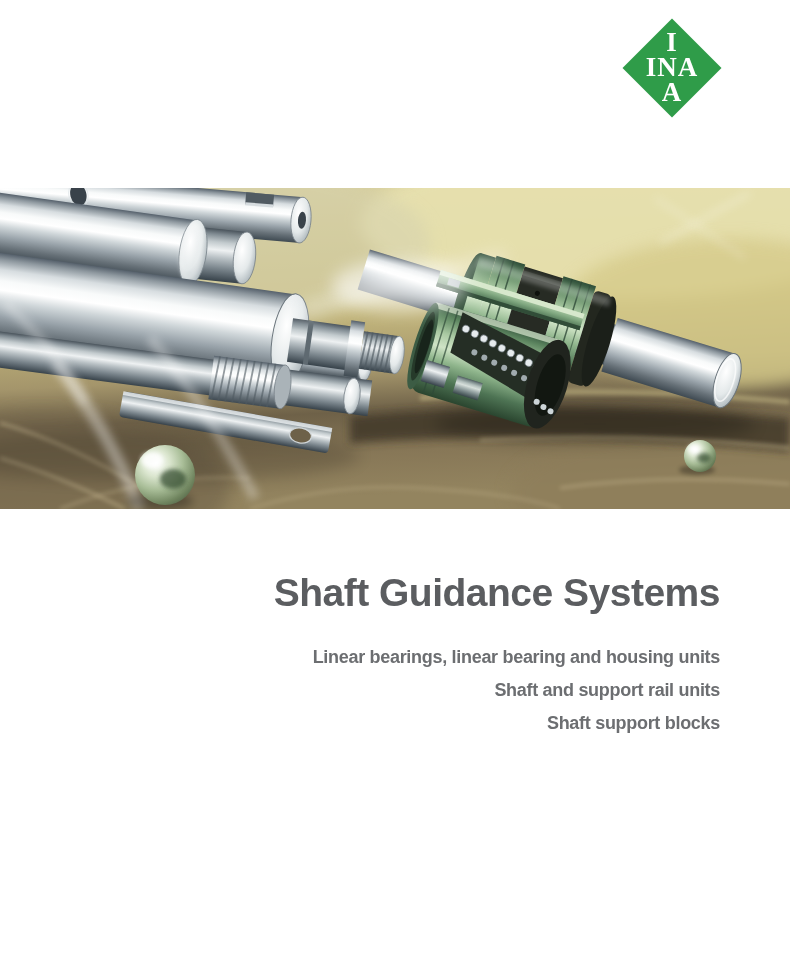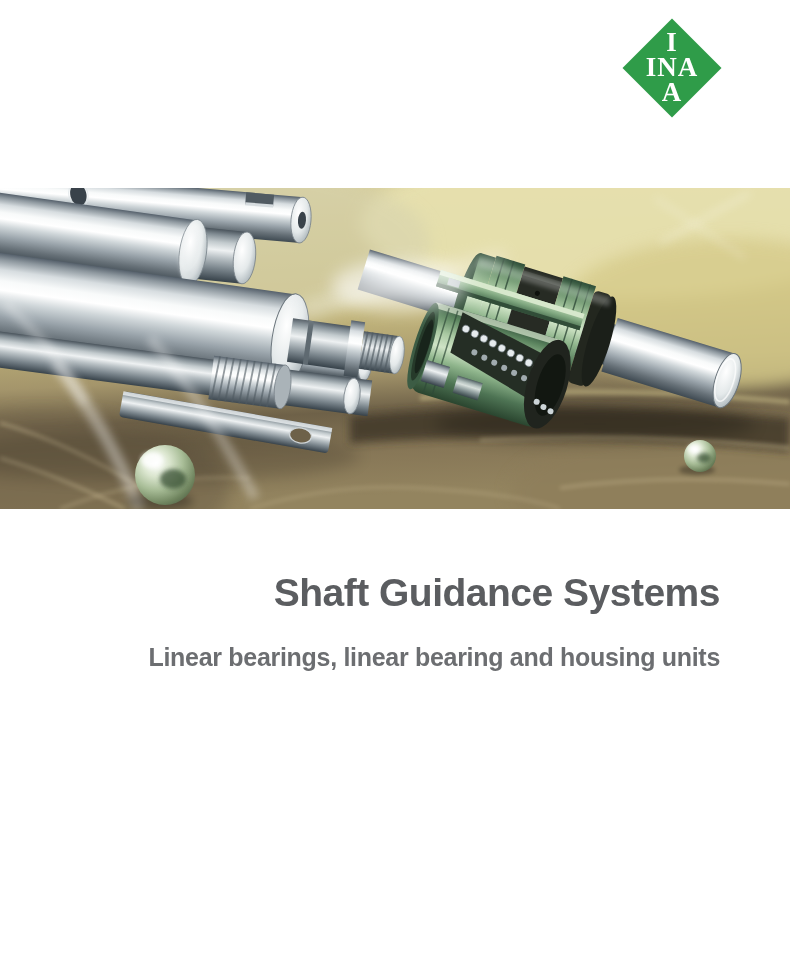--- a/index.html
+++ b/index.html
@@ -19,21 +19,21 @@
 
   
   .hero { position: absolute; left: 0; top: 188px; width: 790px; height: 321px; overflow: hidden; }
   .hero svg { display: block; width: 790px; height: 321px; }
 
   
   .title { position: absolute; top: 571px; right: 70px; left: 0;
            text-align: right; font-size: 39px; line-height: 44px; font-weight: bold;
            color: #5B5D60; letter-spacing: -0.5px; margin-left: 8px; }
   .subtitle { position: absolute; top: 641px; right: 70px; left: 0;
-              text-align: right; font-size: 25px; line-height: 33px; font-weight: bold;
+              text-align: right; font-size: 18px; line-height: 33px; font-weight: bold;
               color: #6C6E71; letter-spacing: -0.3px; padding-left: 16px; }
   .subtitle div { white-space: nowrap; }
 </style>
 </head>
 <body>
 
 <div class="page">
 
   <div class="logo">
     <div class="logo-diamond"></div>
@@ -313,15 +313,17 @@
         <ellipse cx="704" cy="270" rx="7" ry="5" fill="#31492f" opacity="0.7" filter="url(#b2)"></ellipse>
         <ellipse cx="694" cy="261" rx="6" ry="4" fill="#ffffff" opacity="0.85" filter="url(#b2)"></ellipse>
       </g>
     </svg>
   </div>
 
   <h1 class="title">Shaft Guidance Systems</h1>
 
   <div class="subtitle">
     <div>Linear bearings, linear bearing and housing units</div>
+    <div>Shaft and support rail units</div>
+    <div>Shaft support blocks</div>
   </div>
 
 </div>
 
 </body></html>

